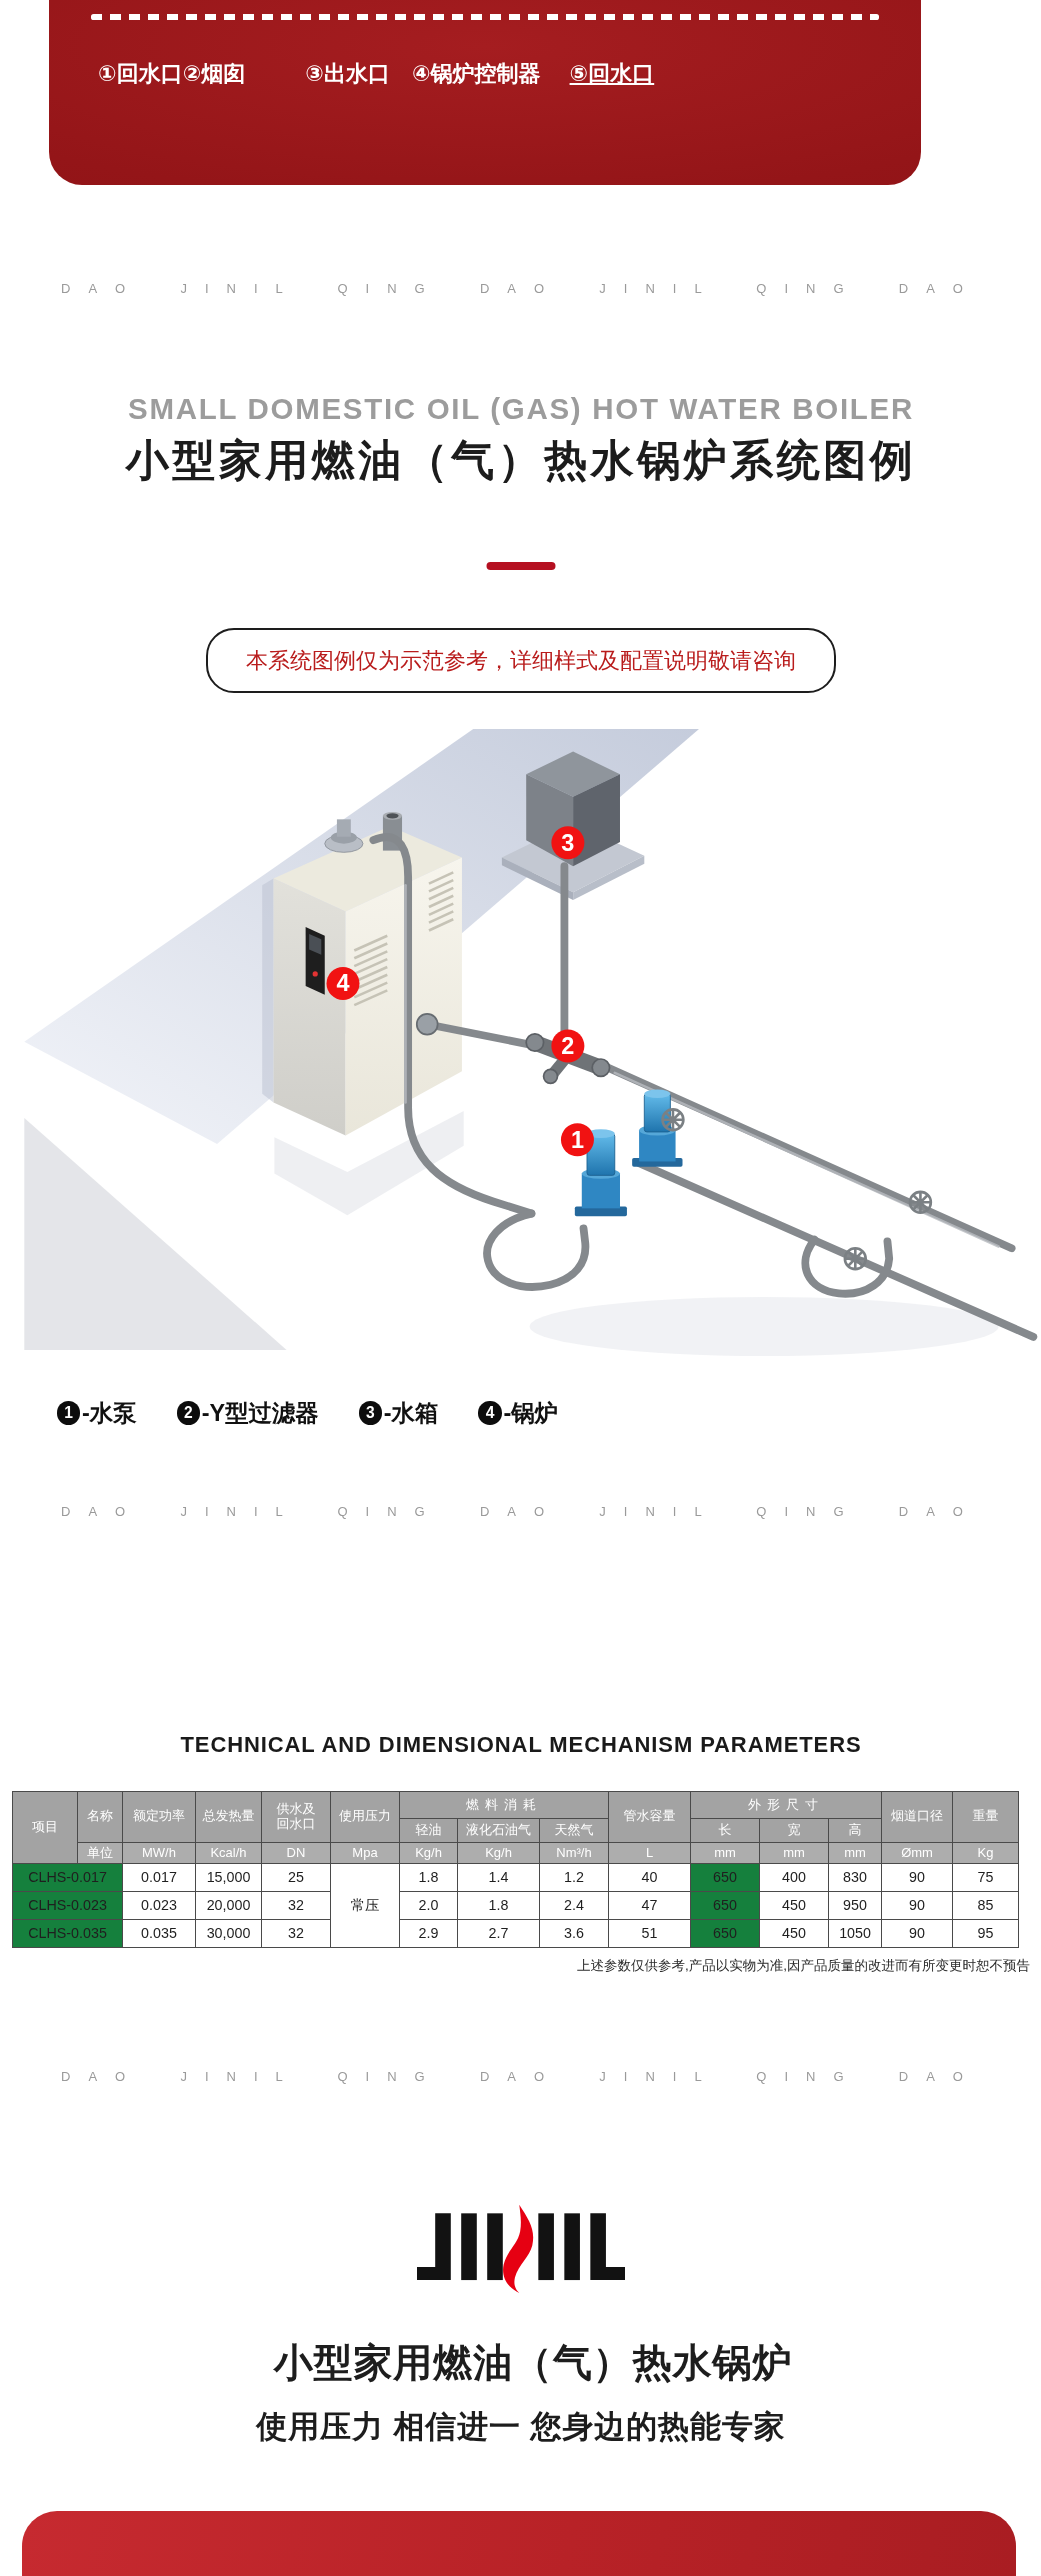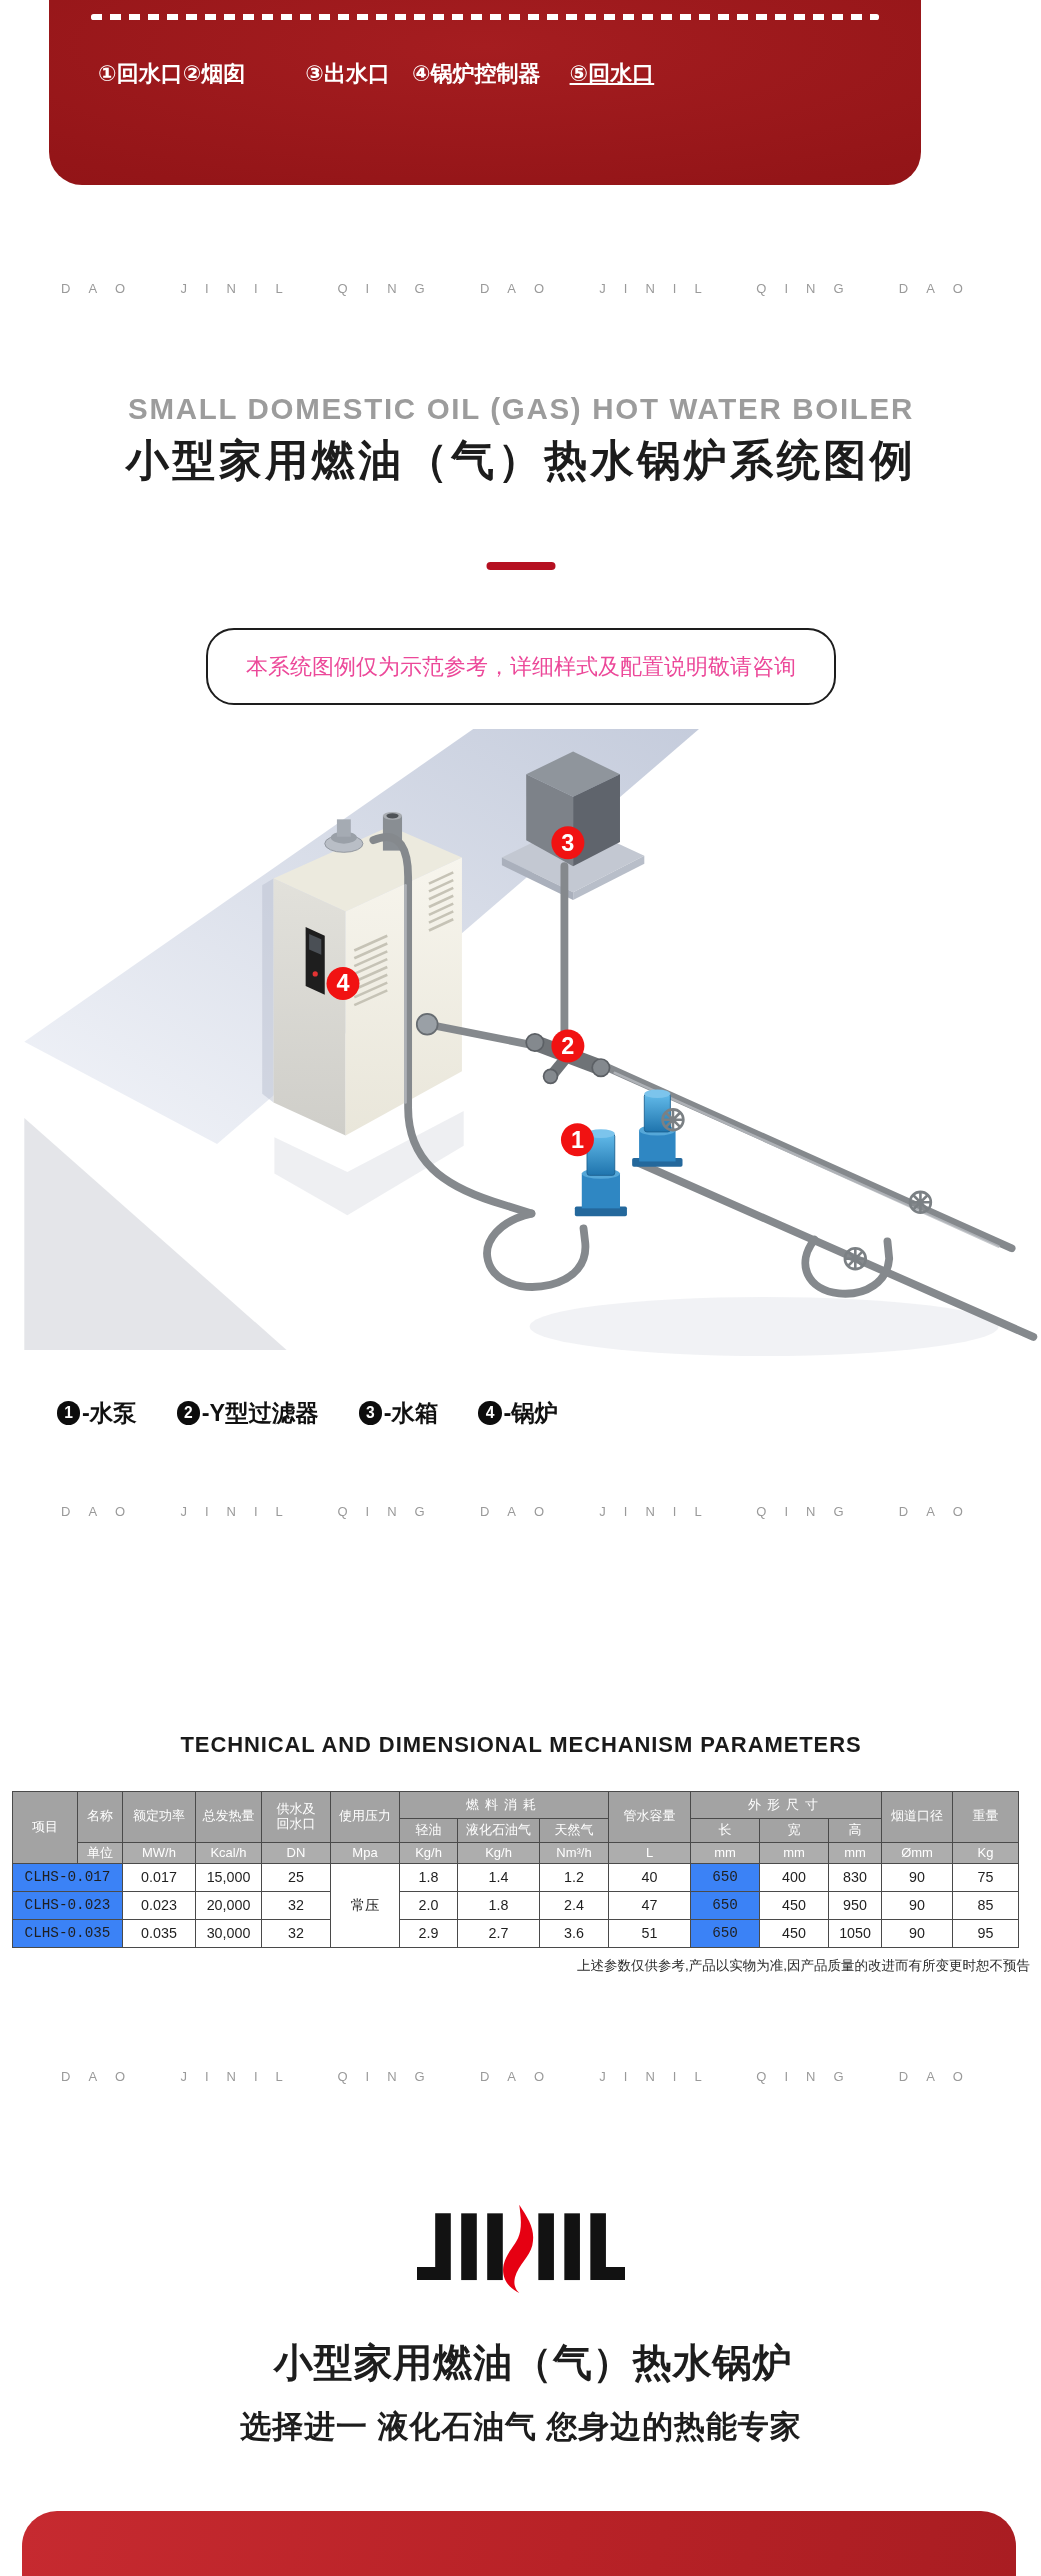--- a/index.html
+++ b/index.html
@@ -26,21 +26,21 @@
 
   
   .title-en{position:absolute;left:0;width:100%;top:392px;text-align:center;
     color:#9c9c9c;font-size:29.5px;font-weight:700;letter-spacing:1.7px;}
   .title-zh{position:absolute;left:0;width:100%;top:432px;text-align:center;
     color:#1c1c1c;font-size:43px;font-weight:700;letter-spacing:3.5px;}
   .divider{position:absolute;left:50%;top:562px;transform:translateX(-50%);
     width:69px;height:7.8px;border-radius:4.3px;background:#b51021;}
   .note-pill{position:absolute;left:50%;top:628px;transform:translateX(-50%);
     border:2.6px solid #1d1d1d;border-radius:28px;height:45px;line-height:45px;
-    padding:14px 38px;font-size:22px;color:#ec4899;white-space:nowrap;}
+    padding:8px 38px;font-size:22px;color:#b91c1c;white-space:nowrap;}
 
   
   .diagram{position:absolute;left:0;top:729px;width:1042px;height:660px;}
 
   .legend{position:absolute;left:57px;top:1397px;display:flex;align-items:center;gap:40px;
     font-size:23.4px;font-weight:700;color:#111;}
   .legend .item{display:flex;align-items:center;}
   .bullet{display:inline-flex;width:23.4px;height:23.4px;border-radius:50%;background:#0d0d0d;
     color:#fff;font-size:15.6px;font-weight:700;align-items:center;justify-content:center;margin-right:1.7px;}
 
@@ -55,21 +55,21 @@
   .spec-table td{border:0.9px solid #4a4a4a;text-align:center;vertical-align:middle;
     padding:0;overflow:hidden;}
   .spec-table tr.h1 td,.spec-table tr.h2 td{background:#a3a3a3;color:#ffffff;
     font-size:13px;font-weight:400;line-height:1.15;}
   .spec-table tr.h1 td{height:26px;}
   .spec-table tr.h2 td{height:22.6px;}
   .spec-table tr.h3 td{height:20px;background:#adadad;color:#fff;font-size:13px;font-weight:400;}
   .spec-table td.group{letter-spacing:6px;}
   .spec-table td.wrap{padding:0 10.4px;}
   .spec-table tr.data td{height:27px;background:#ffffff;color:#1f1f1f;font-size:14.3px;}
-  .spec-table tr.data td.shade{background:#3b82f6;font-family:Liberation Mono, monospace;}
+  .spec-table tr.data td.shade{background:#15803d;}
   .spec-table td.pressure{font-size:15.6px;}
   .spec-note{position:absolute;right:12px;top:1957px;text-align:right;
     color:#2b2b2b;font-size:13.5px;}
 
   
   .logo{position:absolute;left:417px;top:2202px;width:208px;height:92px;}
   .footer-zh1{position:absolute;left:0;width:100%;top:2336px;text-align:center;
     color:#1d1d1d;font-size:39px;font-weight:700;letter-spacing:0.9px;padding-left:12px;}
   .footer-zh2{position:absolute;left:0;width:100%;top:2406px;text-align:center;
     color:#1d1d1d;font-size:31px;font-weight:700;letter-spacing:0.9px;}
@@ -383,17 +383,17 @@
       <path d="M21 13 H39 V90 H0 V75 H21 Z"></path>
       <rect x="51" y="13" width="18" height="77"></rect>
       <rect x="81" y="13" width="18" height="77"></rect>
       <rect x="140" y="13" width="18" height="77"></rect>
       <rect x="170" y="13" width="18" height="77"></rect>
       <path d="M200 13 H218 V75 H240 V90 H200 Z"></path>
     </g>
     <path fill="#e60012" d="M118 3 C129 20 137 32 133 50 C130 63 117 72 113 87 C111 96 114 101 118 105 C104 98 97 86 100 72 C104 56 116 49 119 34 C121 22 119 12 118 3 Z"></path>
   </svg>
   <div class="footer-zh1">小型家用燃油（气）热水锅炉</div>
-  <div class="footer-zh2">选择进一 液化石油气 您身边的热能专家</div>
+  <div class="footer-zh2">使用压力 相信进一 您身边的热能专家</div>
   <div class="band-bottom"></div>
 
 </div>
 
 
 </body></html>

